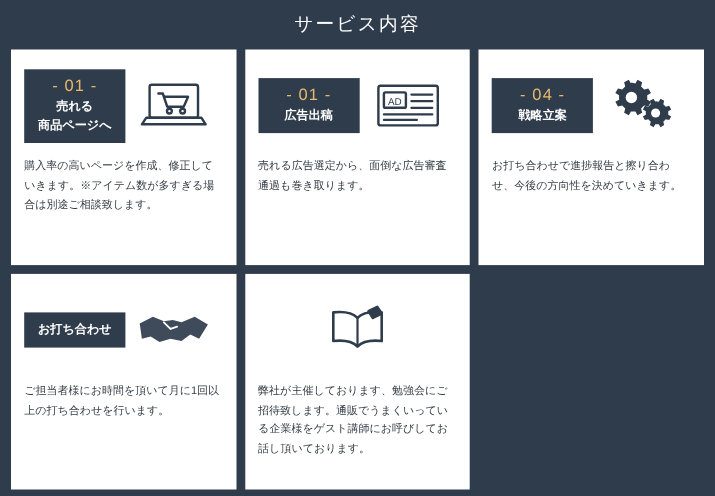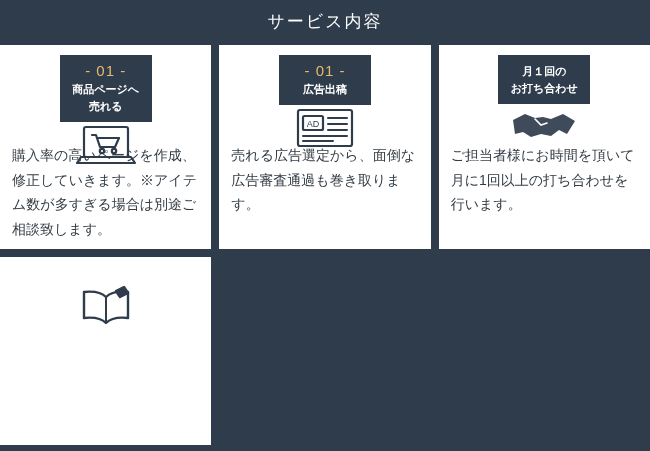--- a/index.html
+++ b/index.html
@@ -10,21 +10,21 @@
     width: 650px;
     height: 451px;
     background: #2f3c4c;
     font-family: "Liberation Sans", sans-serif;
     overflow: hidden;
   }
   .page {
     width: 650px;
     height: 451px;
     box-sizing: border-box;
-    padding: 0 0;
+    padding: 0 10px;
     position: relative;
   }
   .page-title {
     color: #ffffff;
     font-size: 17px;
     text-align: center;
     letter-spacing: 2px;
     padding: 10px 0 12px 0;
     font-weight: normal;
     margin: 0;
@@ -38,21 +38,20 @@
   }
   .card {
     background: #ffffff;
     box-sizing: border-box;
     padding: 10px 12px 8px 12px;
     display: flex;
     flex-direction: column;
   }
   .card-head {
     display: flex;
-    flex-direction: column;
     align-items: center;
     justify-content: space-between;
     height: 82px;
   }
   .badge {
     background: #2f3c4c;
     color: #ffffff;
     width: 92px;
     box-sizing: border-box;
     padding: 7px 4px 8px 4px;
@@ -79,40 +78,40 @@
     display: flex;
     align-items: center;
     justify-content: center;
     color: #b91c1c;
   }
   .icon-box svg {
     display: block;
   }
   .card-body {
     color: #333c44;
-    font-size: 14px;
+    font-size: 10px;
     line-height: 1.75;
     margin-top: 6px;
   }
 </style>
 </head>
 <body>
 
 <div class="page">
 
   <h1 class="page-title">サービス内容</h1>
 
   <div class="grid">
 
     <div class="card">
       <div class="card-head">
         <div class="badge">
           <span class="badge-num">- 01 -</span>
+          <span class="badge-label">売れる</span>
           <span class="badge-label">商品ページへ</span>
-          <span class="badge-label">売れる</span>
         </div>
         <div class="icon-box">
           <svg width="62" height="48" viewBox="0 0 62 48" fill="none" stroke="#2f3c4c" stroke-width="2.2">
             <rect x="9" y="5" width="44" height="30" rx="2"></rect>
             <path d="M2 41h58l-4-6H6z" stroke-linejoin="round"></path>
             <path d="M17 13h4l4 12h15l4-9H23" stroke-linecap="round" stroke-linejoin="round"></path>
             <circle cx="27" cy="29" r="2.2"></circle>
             <circle cx="39" cy="29" r="2.2"></circle>
           </svg>
         </div>
@@ -132,25 +131,45 @@
             <rect x="3" y="5" width="54" height="36" rx="2"></rect>
             <rect x="8" y="11" width="20" height="14" rx="1.5"></rect>
             <text x="18" y="22" font-family="Liberation Sans, sans-serif" font-size="9" fill="#2f3c4c" stroke="none" text-anchor="middle">AD</text>
             <path d="M33 13h19M33 19h19M33 25h19M8 31h44M8 36h30" stroke-linecap="round" stroke-width="2"></path>
           </svg>
         </div>
       </div>
       <div class="card-body">売れる広告選定から、面倒な広告審査通過も巻き取ります。</div>
     </div>
 
+    <div class="card">
+      <div class="card-head">
+        <div class="badge">
+          <span class="badge-num">- 04 -</span>
+          <span class="badge-label">戦略立案</span>
+        </div>
+        <div class="icon-box">
+          <svg width="60" height="48" viewBox="0 0 60 48" fill="#2f3c4c" stroke="none">
+            <g transform="translate(20,17)">
+              <path d="M0 -14 L3.6 -13.2 L5.6 -16.6 L9.8 -14.2 L8.8 -10.4 L11.6 -7.6 L15.4 -8.6 L17.8 -4.4 L14.4 -2.4 L14.4 1.6 L17.8 3.6 L15.4 7.8 L11.6 6.8 L8.8 9.6 L9.8 13.4 L5.6 15.8 L3.6 12.4 L-0.4 12.4 L-2.4 15.8 L-6.6 13.4 L-5.6 9.6 L-8.4 6.8 L-12.2 7.8 L-14.6 3.6 L-11.2 1.6 L-11.2 -2.4 L-14.6 -4.4 L-12.2 -8.6 L-8.4 -7.6 L-5.6 -10.4 L-6.6 -14.2 L-2.4 -16.6 L-0.4 -13.2 Z"></path>
+              <circle cx="0" cy="-0.4" r="5.2" fill="#ffffff"></circle>
+            </g>
+            <g transform="translate(42,31)">
+              <path d="M0 -11 L2.9 -10.4 L4.5 -13.2 L7.8 -11.3 L7 -8.3 L9.3 -6 L12.3 -6.8 L14.2 -3.5 L11.5 -1.9 L11.5 1.3 L14.2 2.9 L12.3 6.2 L9.3 5.4 L7 7.7 L7.8 10.7 L4.5 12.6 L2.9 9.9 L-0.3 9.9 L-1.9 12.6 L-5.2 10.7 L-4.4 7.7 L-6.7 5.4 L-9.7 6.2 L-11.6 2.9 L-8.9 1.3 L-8.9 -1.9 L-11.6 -3.5 L-9.7 -6.8 L-6.7 -6 L-4.4 -8.3 L-5.2 -11.3 L-1.9 -13.2 L-0.3 -10.4 Z"></path>
+              <circle cx="0" cy="-0.3" r="4.1" fill="#ffffff"></circle>
+            </g>
+          </svg>
+        </div>
+      </div>
+      <div class="card-body">お打ち合わせで進捗報告と擦り合わせ、今後の方向性を決めていきます。</div>
+    </div>
 
     <div class="card">
       <div class="card-head">
         <div class="badge">
-          <span class="badge-label">月１回の</span>
           <span class="badge-label">お打ち合わせ</span>
         </div>
         <div class="icon-box">
           <svg width="66" height="44" viewBox="0 0 66 44" fill="#2f3c4c" stroke="none">
             <path d="M2 16 L14 10 L24 14 L32 13 L40 15 L52 10 L64 17 L56 30 L48 26 L40 32 L30 30 L20 33 L12 28 L4 30 Z" opacity="0.92"></path>
             <path d="M24 15 L30 21 L36 19" fill="none" stroke="#ffffff" stroke-width="1.6" stroke-linecap="round"></path>
           </svg>
         </div>
       </div>
       <div class="card-body">ご担当者様にお時間を頂いて月に1回以上の打ち合わせを行います。</div>
@@ -159,16 +178,17 @@
     <div class="card">
       <div class="card-head">
         <div class="icon-box">
           <svg width="60" height="46" viewBox="0 0 60 46" fill="none" stroke="#2f3c4c" stroke-width="2.4">
             <path d="M30 12c-5-5-13-6-22-5v26c9-1 17 0 22 5 5-5 13-6 22-5V7c-9-1-17 0-22 5z" stroke-linejoin="round"></path>
             <path d="M30 12v26" stroke-width="2"></path>
             <path d="M40 6l8-4 4 6-8 4z" fill="#2f3c4c" stroke-linejoin="round"></path>
           </svg>
         </div>
       </div>
+      <div class="card-body">弊社が主催しております、勉強会にご招待致します。通販でうまくいっている企業様をゲスト講師にお呼びしてお話し頂いております。</div>
     </div>
 
   </div>
 </div>
 
 </body></html>

